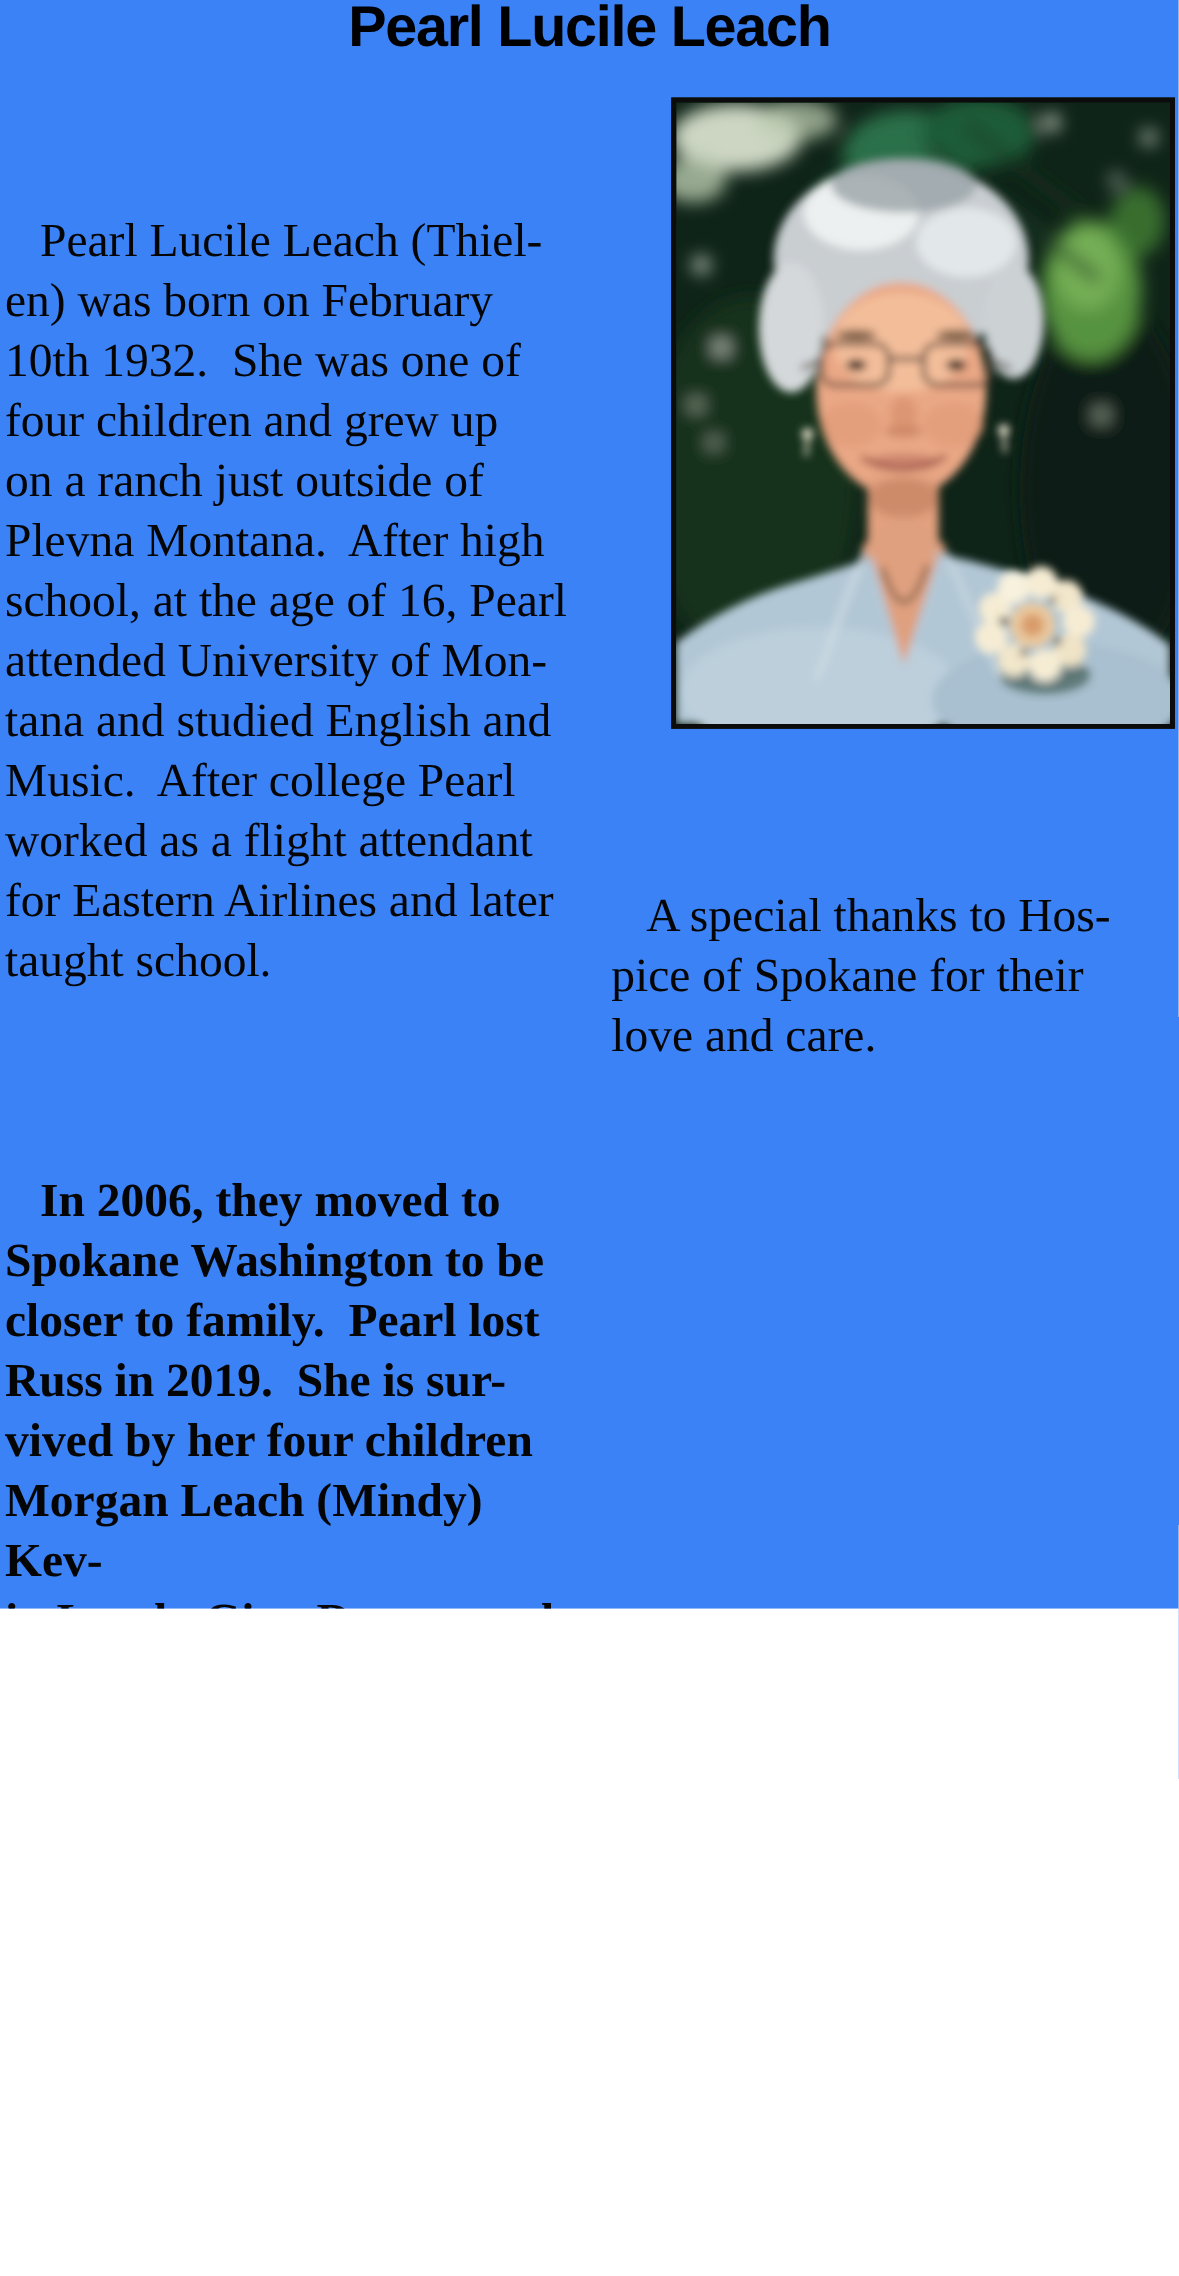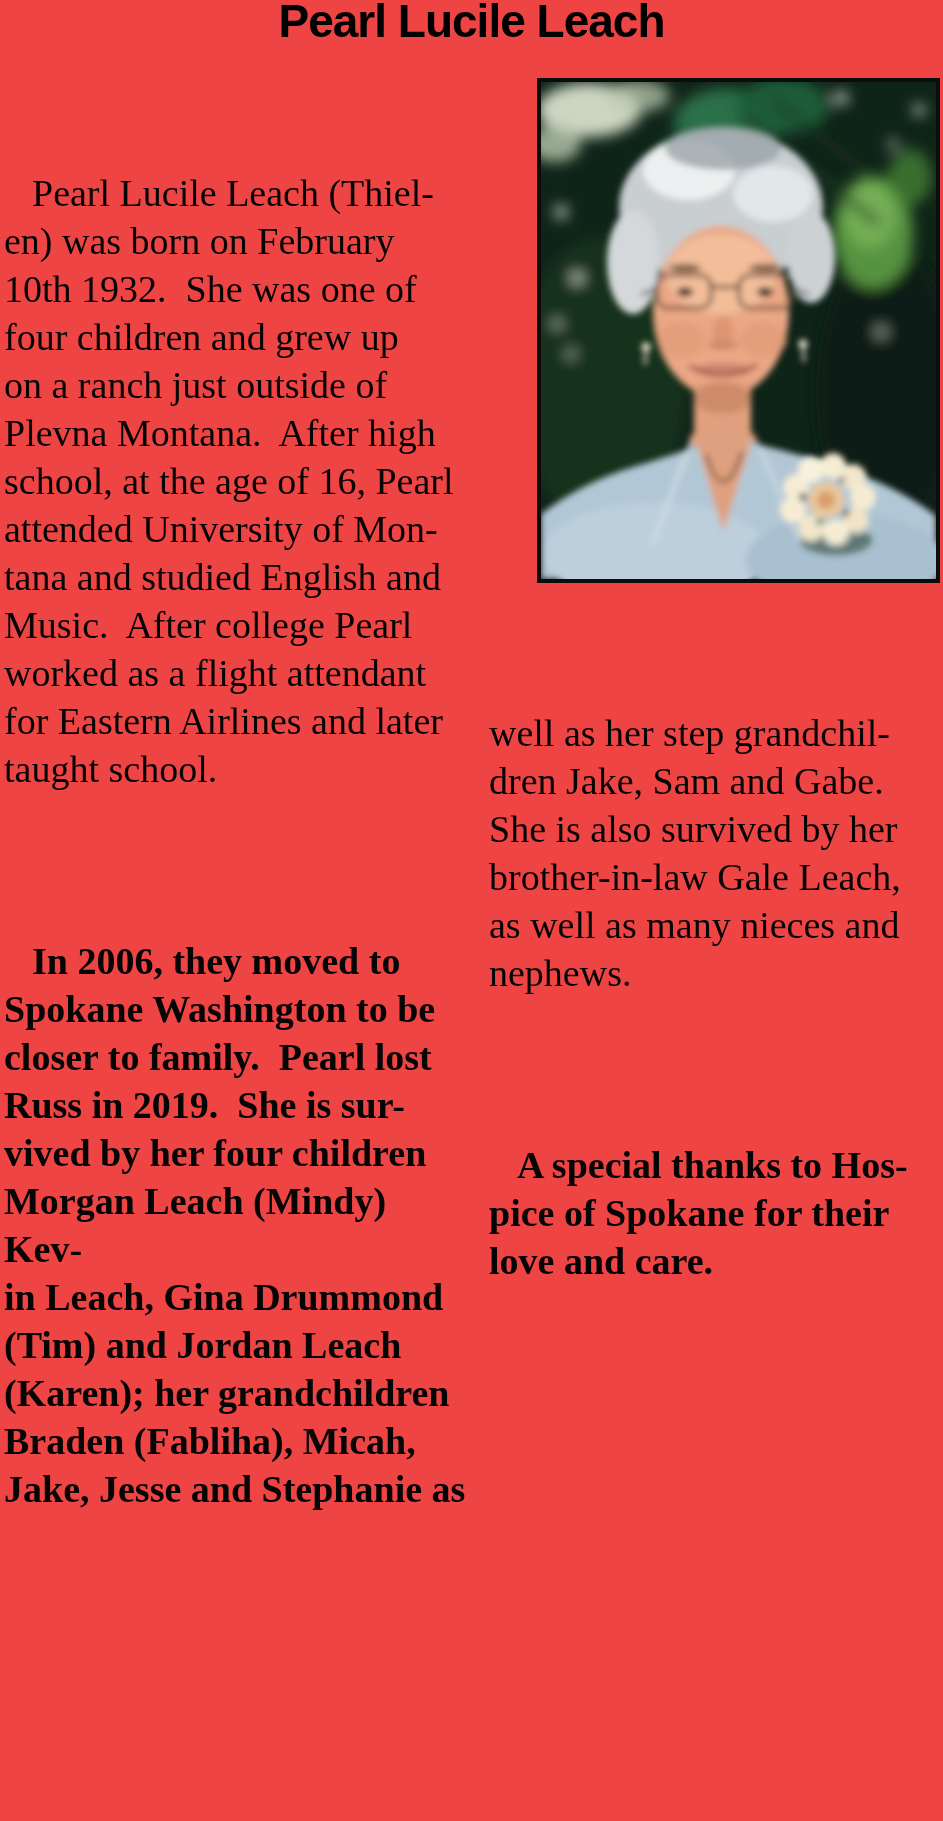--- a/index.html
+++ b/index.html
@@ -1,20 +1,20 @@
 <!DOCTYPE html>
 <html><head>
 <meta charset="utf-8">
 <style>
   html, body { margin: 0; padding: 0; background: #ffffff; }
   .page {
     position: relative;
     width: 943px;
-    height: 1821px;
-    background: #ef4444;
+    height: 1287px;
+    background: #3b82f6;
     overflow: hidden;
     font-family: "Liberation Serif", "DejaVu Serif", serif;
     color: #000000;
   }
   .title {
     position: absolute;
     top: -4px;
     left: 0;
     width: 943px;
     margin: 0;
@@ -190,25 +190,19 @@
 vived by her four children
 Morgan Leach (Mindy) Kev-
 in Leach, Gina Drummond
 (Tim) and Jordan Leach
 (Karen); her grandchildren
 Braden (Fabliha), Micah,
 Jake, Jesse and Stephanie as</p>
   </div>
 
   <div class="col col-right">
-    <p class="para noindent">well as her step grandchil-
-dren Jake, Sam and Gabe.
-She is also survived by her
-brother-in-law Gale Leach,
-as well as many nieces and
-nephews.</p>
     <p class="para">A special thanks to Hos-
 pice of Spokane for their
 love and care.</p>
     
   </div>
 
 </div>
 
 </body></html>

